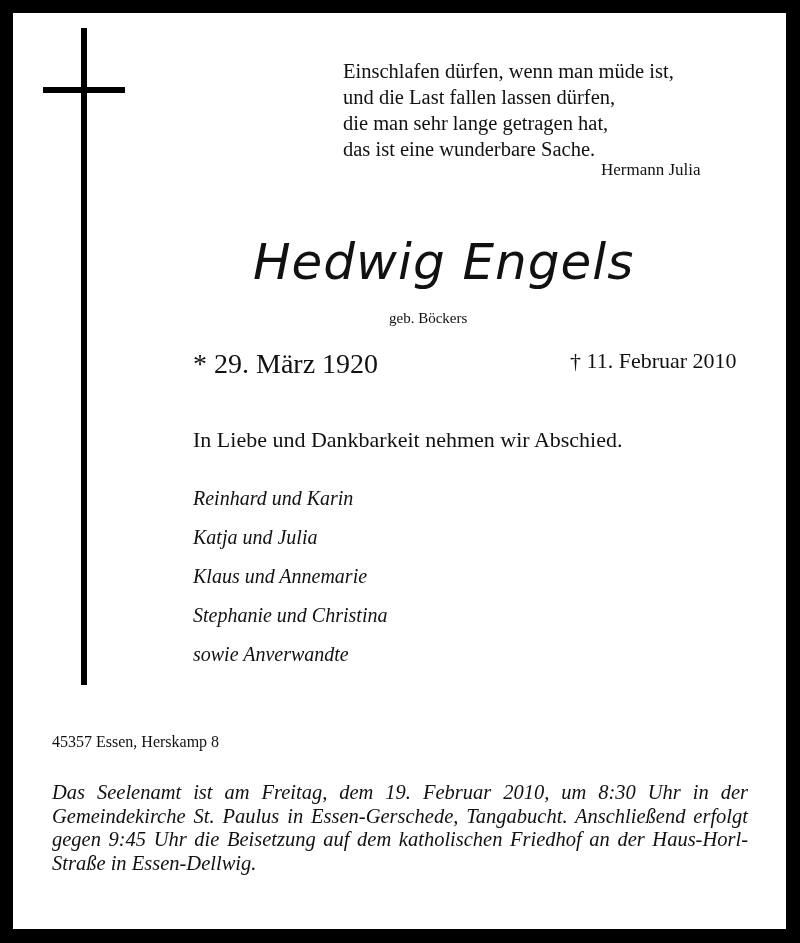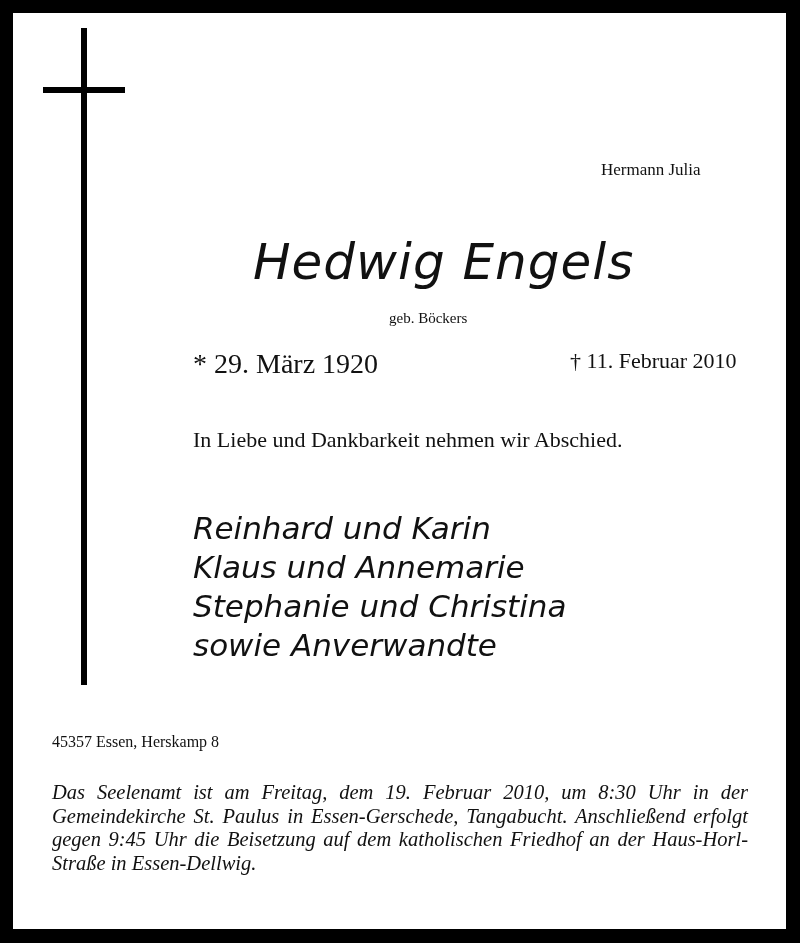--- a/index.html
+++ b/index.html
@@ -16,48 +16,55 @@
     .poem div { white-space: nowrap; }
     .author { position: absolute; left: 588px; top: 147px; font-size: 17px; }
     .name {
       position: absolute; left: 240px; top: 220px; font-size: 50px; letter-spacing: 1px;
       font-style: italic; font-weight: 300; white-space: nowrap; text-align: center;
     }
     .maiden { position: absolute; left: 376px; top: 297px; font-size: 15px; }
     .born { position: absolute; left: 180px; top: 335px; font-size: 28px; white-space: nowrap; }
     .died { position: absolute; left: 557px; top: 335px; font-size: 22px; white-space: nowrap; }
     .farewell { position: absolute; left: 180px; top: 414px; font-size: 22px; white-space: nowrap; }
-    .family { position: absolute; left: 180px; top: 496px; font-size: 31px; line-height: 39px; font-style: italic; }
+    .family { position: absolute; left: 180px; top: 466px; font-size: 20px; line-height: 39px; font-style: italic; font-family: Liberation Serif, serif; }
     .family div { white-space: nowrap; }
     .address { position: absolute; left: 39px; top: 720px; font-size: 16px; white-space: nowrap; }
     .service {
       position: absolute; left: 39px; top: 768px; width: 696px; font-size: 20.5px; line-height: 23.5px;
       text-align: justify; text-align-last: left; font-style: italic;
     }
   </style>
 </head>
 <body>
 
 <div class="card">
   <div>
     <div class="cross-v"></div>
     <div class="cross-h"></div>
   </div>
 
+  <div class="poem serif">
+    <div>Einschlafen dürfen, wenn man müde ist,</div>
+    <div>und die Last fallen lassen dürfen,</div>
+    <div>die man sehr lange getragen hat,</div>
+    <div>das ist eine wunderbare Sache.</div>
+  </div>
   <div class="author serif">Hermann Julia</div>
 
   <div class="name script">Hedwig Engels</div>
   <div class="maiden serif">geb. Böckers</div>
   <div class="born serif">* 29. März 1920</div>
   <div class="died serif">† 11. Februar 2010</div>
 
   <div class="farewell serif">In Liebe und Dankbarkeit nehmen wir Abschied.</div>
 
   <div class="family script">
     <div>Reinhard und Karin</div>
+    <div>Katja und Julia</div>
     <div>Klaus und Annemarie</div>
     <div>Stephanie und Christina</div>
     <div>sowie Anverwandte</div>
   </div>
 
   <div class="address serif">45357 Essen, Herskamp 8</div>
   <div class="service serif">Das Seelenamt ist am Freitag, dem 19. Februar 2010, um 8:30 Uhr in der Gemeindekirche St. Paulus in Essen-Gerschede, Tangabucht. Anschließend erfolgt gegen 9:45 Uhr die Beisetzung auf dem katholischen Friedhof an der Haus-Horl-Straße in Essen-Dellwig.</div>
 </div>
 
 </body></html>

